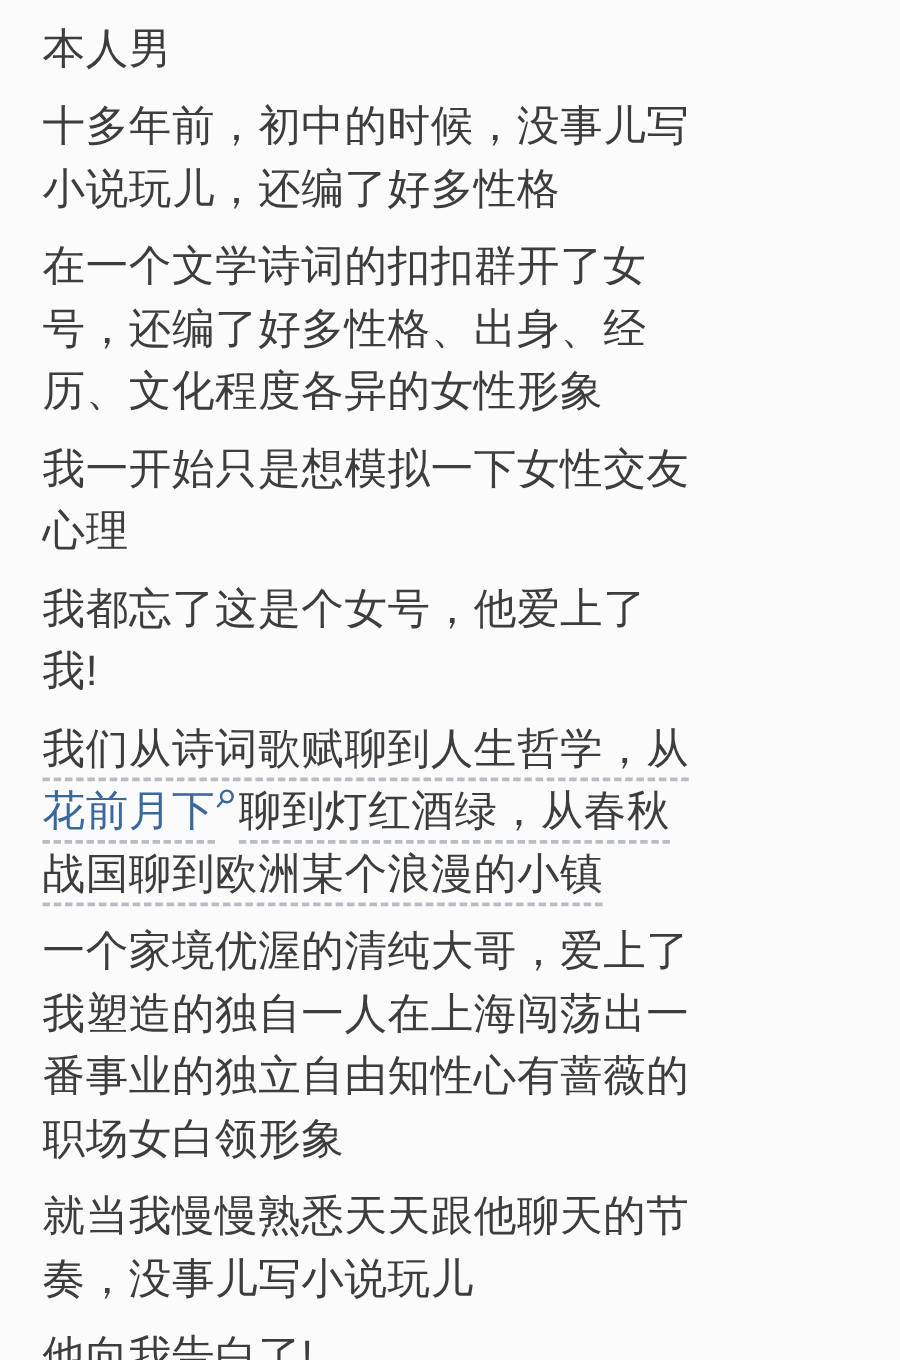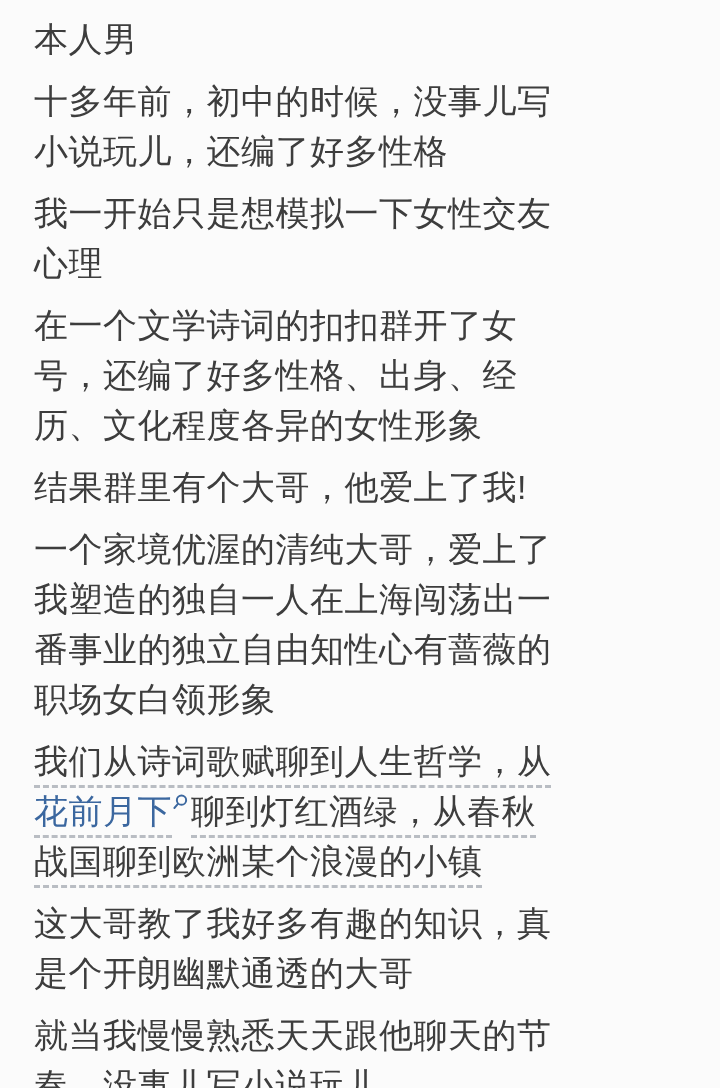--- a/index.html
+++ b/index.html
@@ -49,24 +49,23 @@
     margin-right:2px;
   }
   .search-sup svg{display:inline-block;}
 </style>
 </head>
 <body>
 
 <div class="post">
     <p class="para">本人男</p>
     <p class="para">十多年前，初中的时候，没事儿写小说玩儿，还编了好多性格</p>
+    <p class="para">在一个文学诗词的扣扣群开了女号，还编了好多性格、出身、经历、文化程度各异的女性形象</p>
     <p class="para">我一开始只是想模拟一下女性交友心理</p>
-    <p class="para">在一个文学诗词的扣扣群开了女号，还编了好多性格、出身、经历、文化程度各异的女性形象</p>
-    <p class="para">结果群里有个大哥，他爱上了我!</p>
-    <p class="para">一个家境优渥的清纯大哥，爱上了我塑造的独自一人在上海闯荡出一番事业的独立自由知性心有蔷薇的职场女白领形象</p>
+    <p class="para">我都忘了这是个女号，他爱上了我!</p>
     <p class="para underlined"><span>我们从诗词歌赋聊到人生哲学，从</span><a class="entity-link">花前月下</a><span class="search-sup"><svg width="18" height="18" viewBox="0 0 24 24">
           <circle cx="14" cy="9.5" r="6.2" fill="none" stroke="#3b679f" stroke-width="2.6"></circle>
           <line x1="9.2" y1="14.6" x2="4.5" y2="20" stroke="#3b679f" stroke-width="2.6" stroke-linecap="round"></line>
         </svg></span><span>聊到灯红酒绿，从春秋战国聊到欧洲某个浪漫的小镇</span></p>
-    <p class="para">这大哥教了我好多有趣的知识，真是个开朗幽默通透的大哥</p>
+    <p class="para">一个家境优渥的清纯大哥，爱上了我塑造的独自一人在上海闯荡出一番事业的独立自由知性心有蔷薇的职场女白领形象</p>
     <p class="para">就当我慢慢熟悉天天跟他聊天的节奏，没事儿写小说玩儿</p>
     <p class="para">他向我告白了!</p>
   </div>
 
 </body></html>

